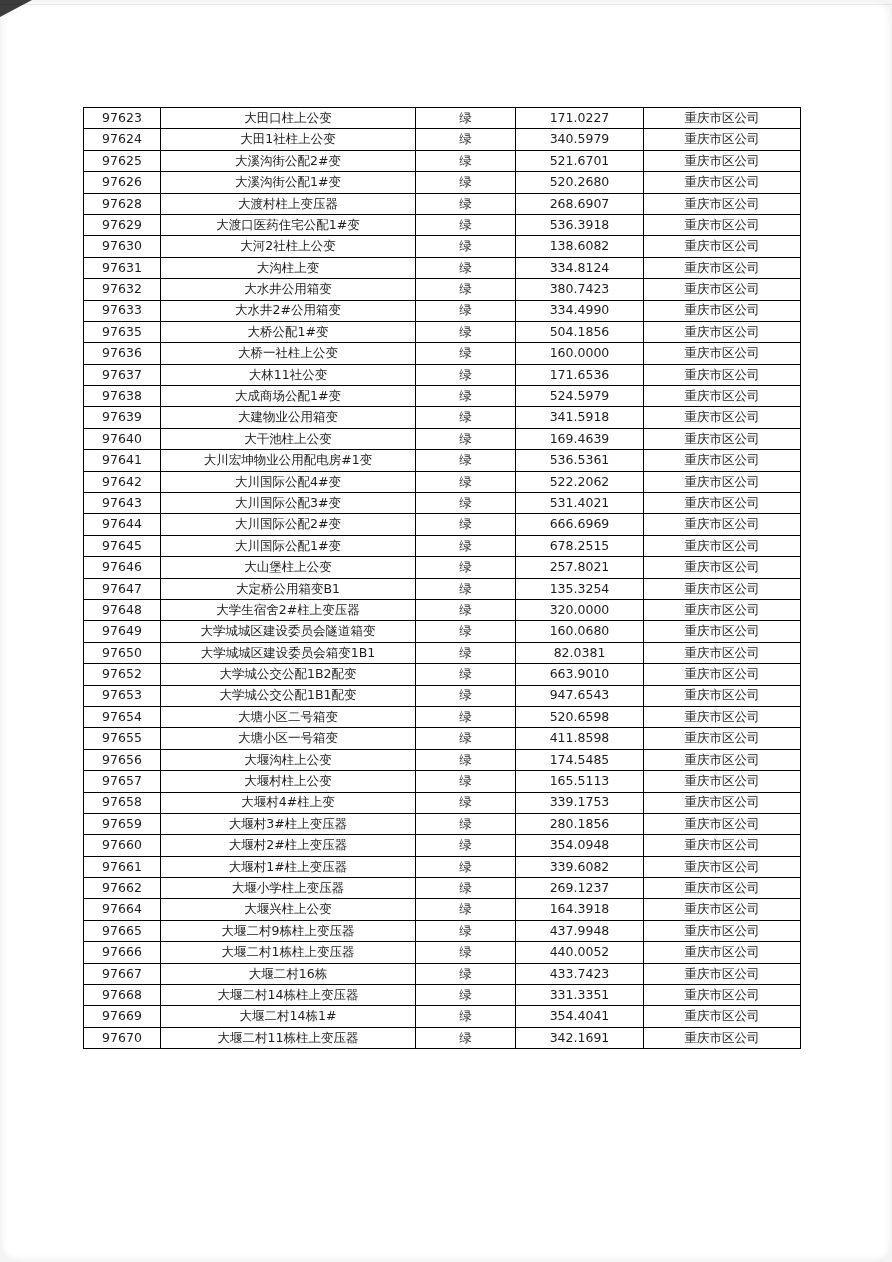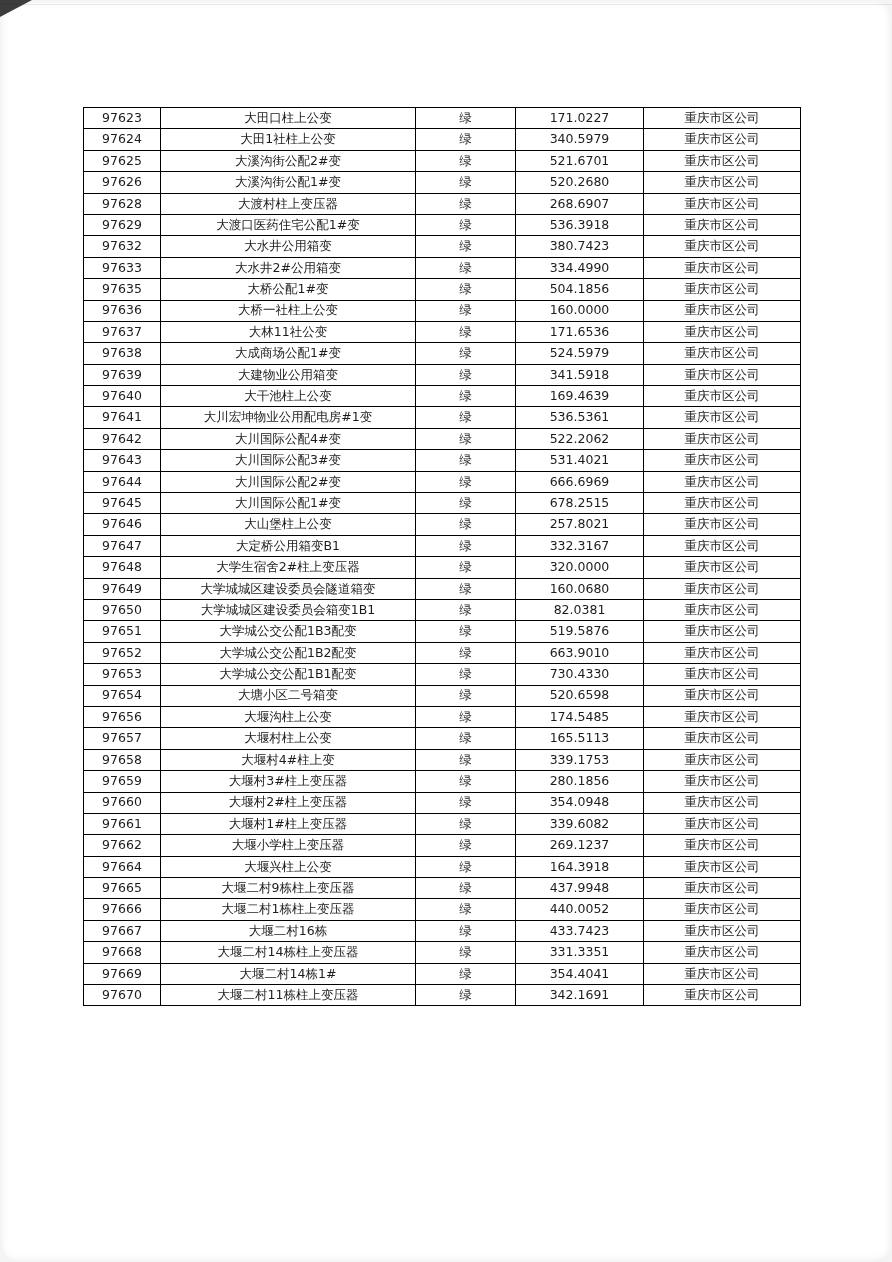--- a/index.html
+++ b/index.html
@@ -119,21 +119,35 @@
   </tr>
 
   <tr>
     <td>97629</td>
     <td>大渡口医药住宅公配1#变</td>
     <td>绿</td>
     <td>536.3918</td>
     <td>重庆市区公司</td>
   </tr>
 
-
+  <tr>
+    <td>97630</td>
+    <td>大河2社柱上公变</td>
+    <td>绿</td>
+    <td>138.6082</td>
+    <td>重庆市区公司</td>
+  </tr>
+
+  <tr>
+    <td>97631</td>
+    <td>大沟柱上变</td>
+    <td>绿</td>
+    <td>334.8124</td>
+    <td>重庆市区公司</td>
+  </tr>
 
   <tr>
     <td>97632</td>
     <td>大水井公用箱变</td>
     <td>绿</td>
     <td>380.7423</td>
     <td>重庆市区公司</td>
   </tr>
 
   <tr>
@@ -238,21 +252,21 @@
     <td>大山堡柱上公变</td>
     <td>绿</td>
     <td>257.8021</td>
     <td>重庆市区公司</td>
   </tr>
 
   <tr>
     <td>97647</td>
     <td>大定桥公用箱变B1</td>
     <td>绿</td>
-    <td>332.3167</td>
+    <td>135.3254</td>
     <td>重庆市区公司</td>
   </tr>
 
   <tr>
     <td>97648</td>
     <td>大学生宿舍2#柱上变压器</td>
     <td>绿</td>
     <td>320.0000</td>
     <td>重庆市区公司</td>
   </tr>
@@ -266,52 +280,52 @@
   </tr>
 
   <tr>
     <td>97650</td>
     <td>大学城城区建设委员会箱变1B1</td>
     <td>绿</td>
     <td>82.0381</td>
     <td>重庆市区公司</td>
   </tr>
 
-  <tr>
-    <td>97651</td>
-    <td>大学城公交公配1B3配变</td>
-    <td>绿</td>
-    <td>519.5876</td>
-    <td>重庆市区公司</td>
-  </tr>
 
   <tr>
     <td>97652</td>
     <td>大学城公交公配1B2配变</td>
     <td>绿</td>
     <td>663.9010</td>
     <td>重庆市区公司</td>
   </tr>
 
   <tr>
     <td>97653</td>
     <td>大学城公交公配1B1配变</td>
     <td>绿</td>
-    <td>730.4330</td>
+    <td>947.6543</td>
     <td>重庆市区公司</td>
   </tr>
 
   <tr>
     <td>97654</td>
     <td>大塘小区二号箱变</td>
     <td>绿</td>
     <td>520.6598</td>
     <td>重庆市区公司</td>
   </tr>
 
+  <tr>
+    <td>97655</td>
+    <td>大塘小区一号箱变</td>
+    <td>绿</td>
+    <td>411.8598</td>
+    <td>重庆市区公司</td>
+  </tr>
 
   <tr>
     <td>97656</td>
     <td>大堰沟柱上公变</td>
     <td>绿</td>
     <td>174.5485</td>
     <td>重庆市区公司</td>
   </tr>
 
   <tr>

